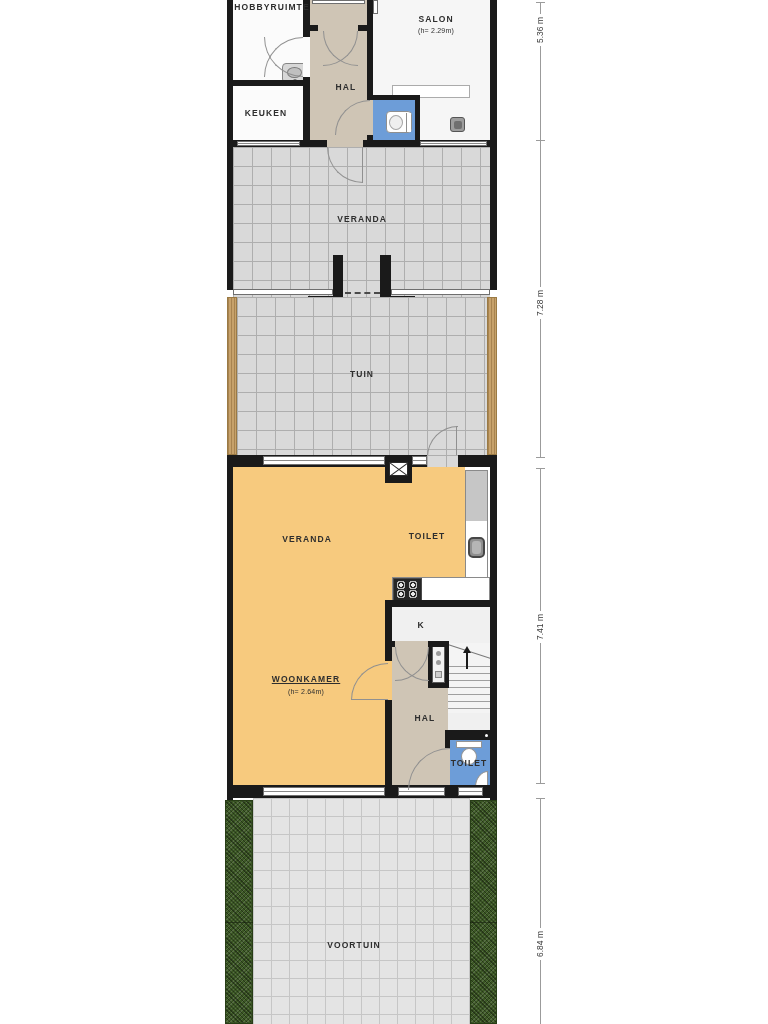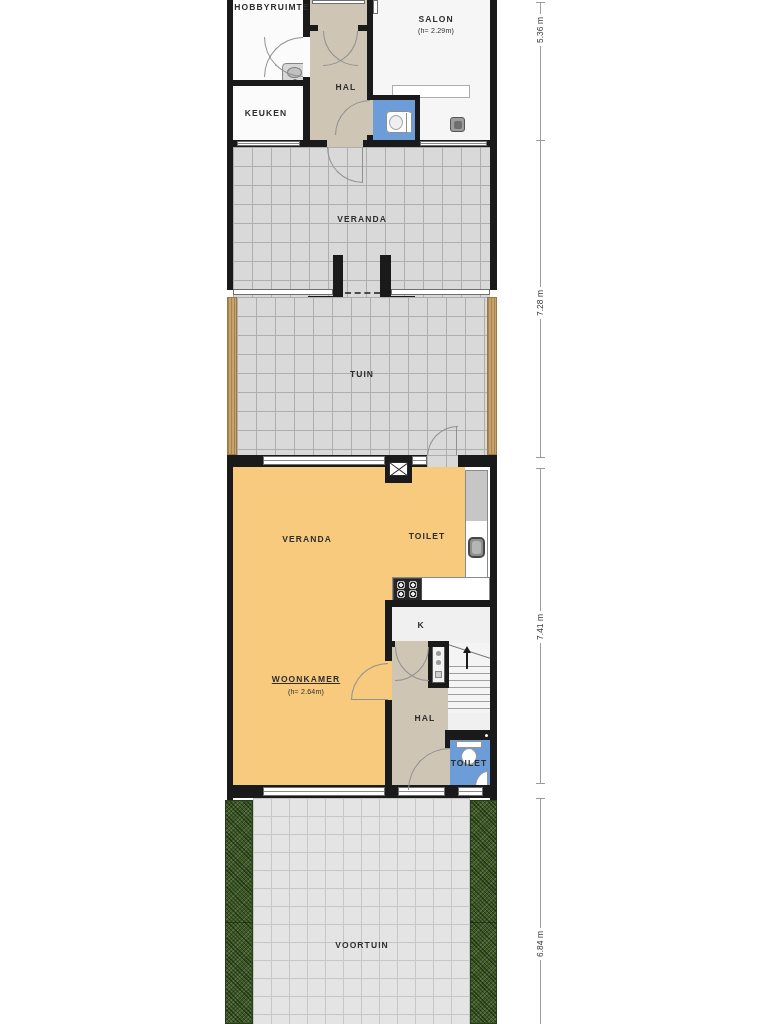--- a/index.html
+++ b/index.html
@@ -203,21 +203,21 @@
   <div class="lbl" style="left:266px;top:113px;">KEUKEN</div>
   <div class="lbl" style="left:362px;top:219px;">VERANDA</div>
   <div class="lbl" style="left:362px;top:374px;">TUIN</div>
   <div class="lbl" style="left:307px;top:539px;">VERANDA</div>
   <div class="lbl" style="left:427px;top:536px;">TOILET</div>
   <div class="lbl" style="left:306px;top:679px;text-decoration:underline;">WOONKAMER</div>
   <div class="note" style="left:306px;top:691px;">(h= 2.64m)</div>
   <div class="lbl" style="left:421px;top:625px;">K</div>
   <div class="lbl" style="left:425px;top:718px;">HAL</div>
   <div class="lbl" style="left:469px;top:763px;">TOILET</div>
-  <div class="lbl" style="left:362px;top:945px;">VOORTUIN</div>
+  <div class="lbl" style="left:354px;top:945px;">VOORTUIN</div>
 
   <div class="dimline" style="left:540px;top:2px;height:138px;"></div>
   <div class="dimtick" style="left:536px;top:2px;"></div>
   <div class="dimtick" style="left:536px;top:140px;"></div>
   <div class="dimlbl" style="left:540px;top:30px;">5.36 m</div>
 
   <div class="dimline" style="left:540px;top:141px;height:316px;"></div>
   <div class="dimtick" style="left:536px;top:457px;"></div>
   <div class="dimlbl" style="left:540px;top:303px;">7.28 m</div>
 

